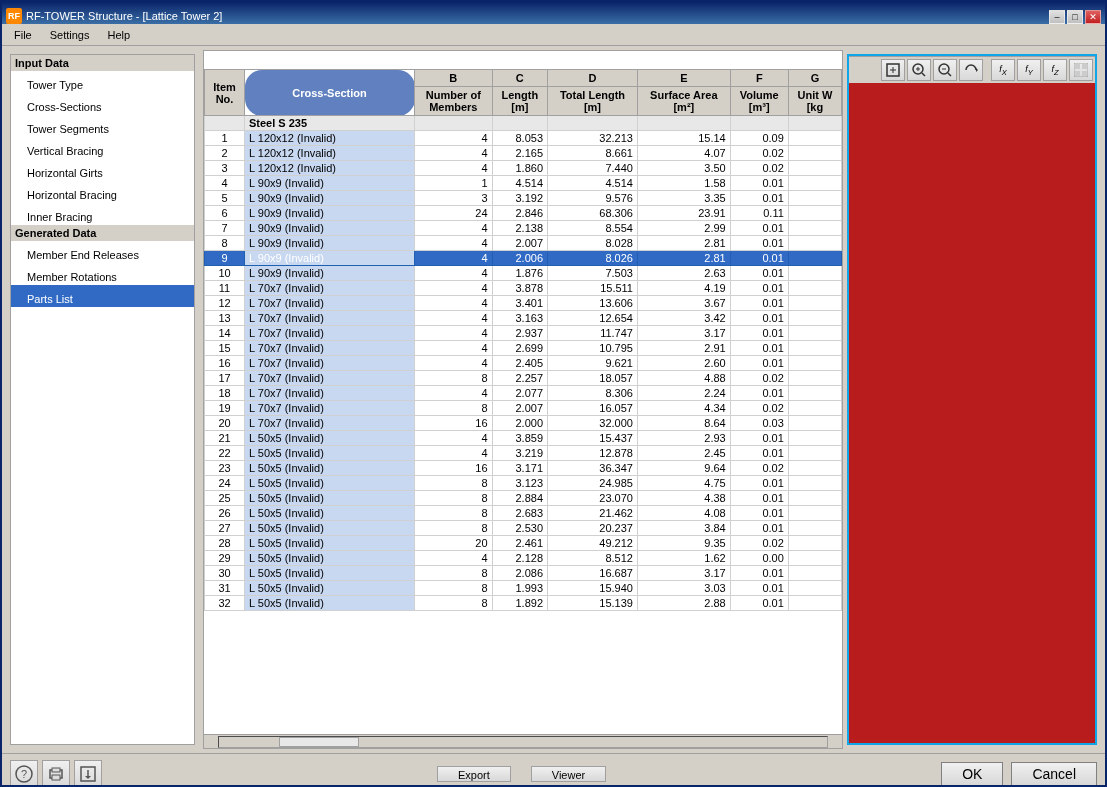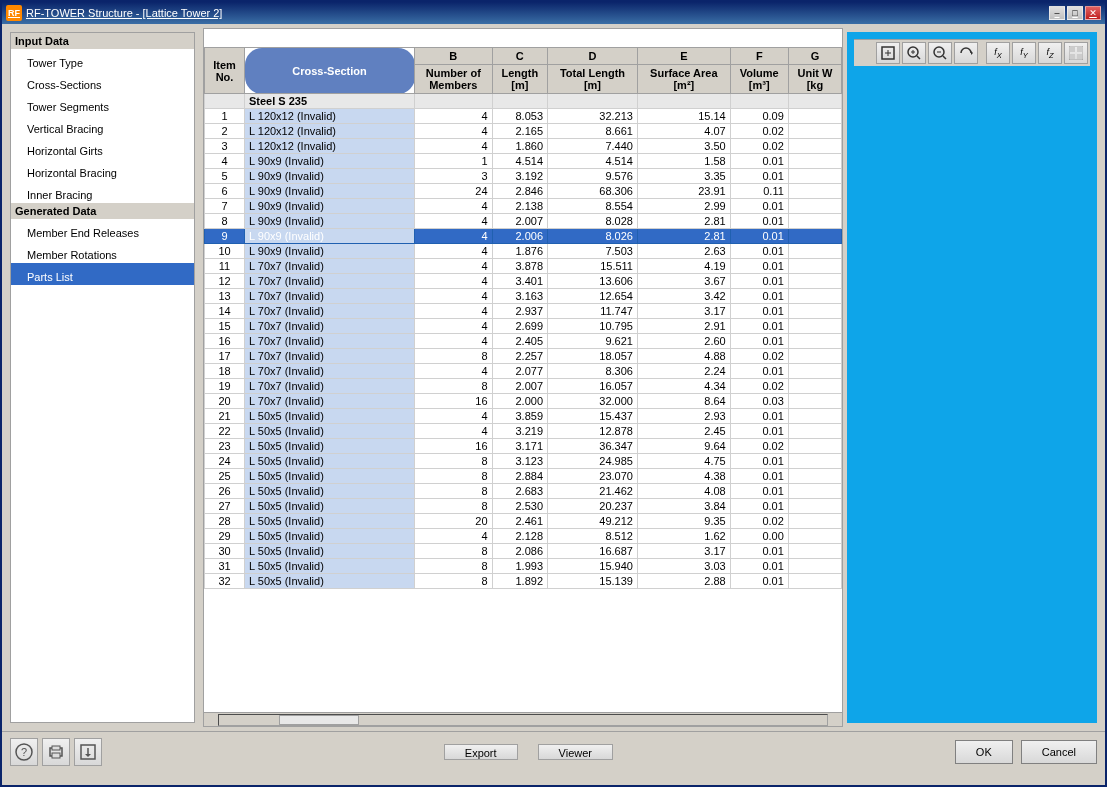--- a/index.html
+++ b/index.html
@@ -4,25 +4,24 @@
   <style>
     * { box-sizing: border-box; margin: 0; padding: 0; }
     body { font-family: 'Segoe UI', Tahoma, Geneva, Verdana, sans-serif; font-size: 11px; background: #d4d0c8; overflow: hidden; }
     
     
     .title-bar {
       background: linear-gradient(to bottom, #0a246a, #3a6ea5);
       color: white;
       height: 22px;
       display: flex;
-      align-items: center;
+      align-items: flex-end;
       justify-content: space-between;
       padding: 0 4px;
       font-size: 11px;
-      text-decoration: underline;
     }
     .title-bar-left { display: flex; align-items: center; gap: 4px; }
     .title-bar-icon { width: 16px; height: 16px; background: #ff8800; border-radius: 2px; font-size: 9px; display: flex; align-items: center; justify-content: center; color: white; font-weight: bold; }
     .title-bar-buttons { display: flex; gap: 2px; }
     .title-btn {
       width: 16px; height: 14px; border: 1px solid rgba(255,255,255,0.5);
       background: linear-gradient(to bottom, #e0e0e0, #c0c0c0);
       color: #000; font-size: 9px; display: flex; align-items: center; justify-content: center; cursor: pointer;
     }
     .title-btn.close { background: linear-gradient(to bottom, #e06060, #c02020); color: white; }
@@ -107,22 +106,22 @@
     .col-a-header { background: #6080c0; color: white; border-radius: 17px; }
     .row-selected { background: #316ac5; color: white; }
     .row-selected td { color: white; border-color: #2060b0; }
     .section-header td { background: #e8e8e8; font-weight: bold; }
     .num-cell { text-align: right; }
     .center-cell { text-align: center; }
 
     
     .view-panel {
       width: 250px;
-      background: #0ea5e9;
-      border: 7px solid #0ea5e9;
+      background: #b91c1c;
+      border: 2px solid #0ea5e9;
       margin: 4px 4px 4px 0;
       position: relative;
       overflow: hidden;
     }
     .view-btn {
       width: 24px; height: 22px;
       background: linear-gradient(to bottom, #f0f0f0, #d8d8d8);
       border: 1px solid #a0a0a0;
       cursor: pointer;
       display: flex; align-items: center; justify-content: center;
@@ -156,21 +155,21 @@
       border: 1px solid #a0a0a0;
       cursor: pointer;
       font-size: 11px;
     }
     .ok-btn {
       height: 24px;
       padding: 2px 20px;
       background: linear-gradient(to bottom, #f0f0f0, #d8d8d8);
       border: 1px solid #808080;
       cursor: pointer;
-      font-size: 11px;
+      font-size: 14px;
     }
 
     
     .view-area {
       flex: 1;
       position: relative;
       overflow: hidden;
     }
     .view-controls-bottom {
       display: flex;
@@ -216,20 +215,25 @@
       <div class="title-bar-icon">RF</div>
       <span>RF-TOWER Structure - [Lattice Tower 2]</span>
     </div>
     <div class="title-bar-buttons">
       <div class="title-btn">–</div>
       <div class="title-btn">□</div>
       <div class="title-btn close">✕</div>
     </div>
   </div>
 
+  <div class="menu-bar">
+    <div class="menu-item">File</div>
+    <div class="menu-item">Settings</div>
+    <div class="menu-item">Help</div>
+  </div>
 
   <div class="content-wrapper">
 
     <div class="sidebar">
       <div class="sidebar-group">Input Data</div>
       <div class="sidebar-item">Tower Type</div>
       <div class="sidebar-item">Cross-Sections</div>
       <div class="sidebar-item">Tower Segments</div>
       <div class="sidebar-item">Vertical Bracing</div>
       <div class="sidebar-item">Horizontal Girts</div>

